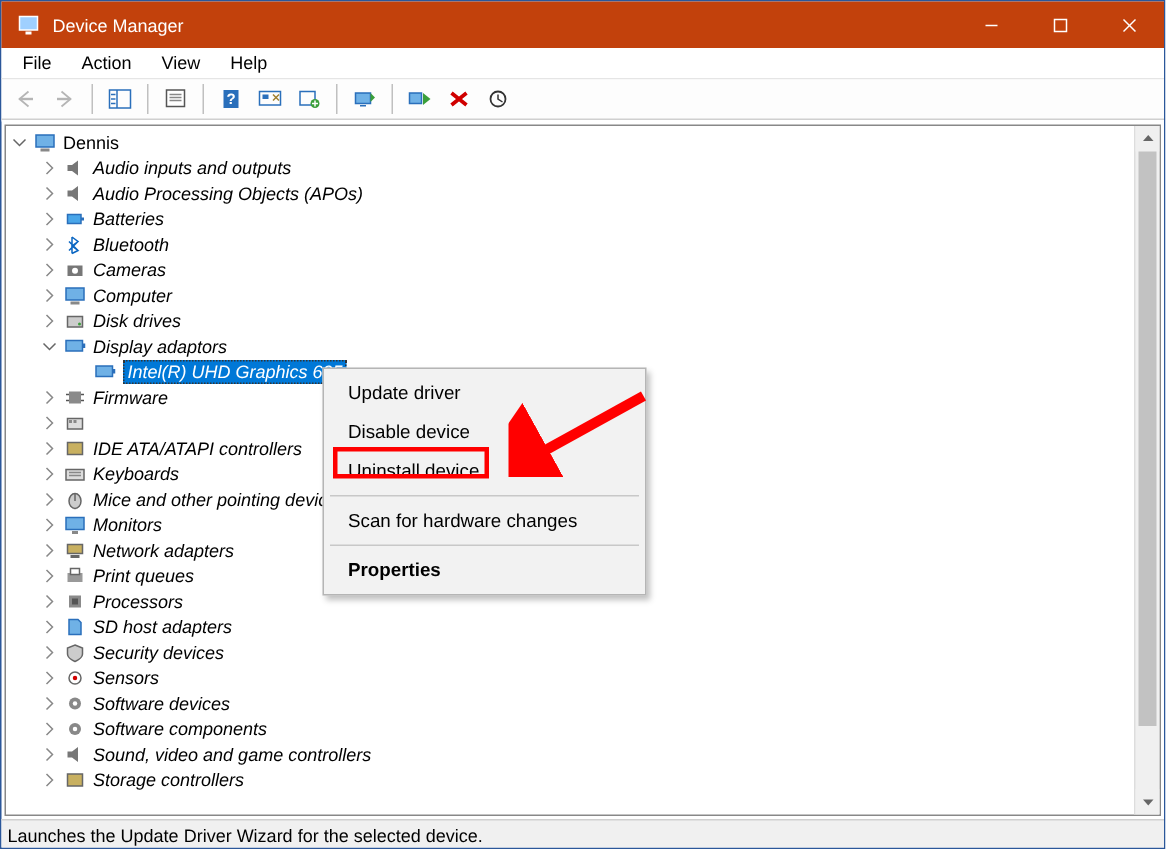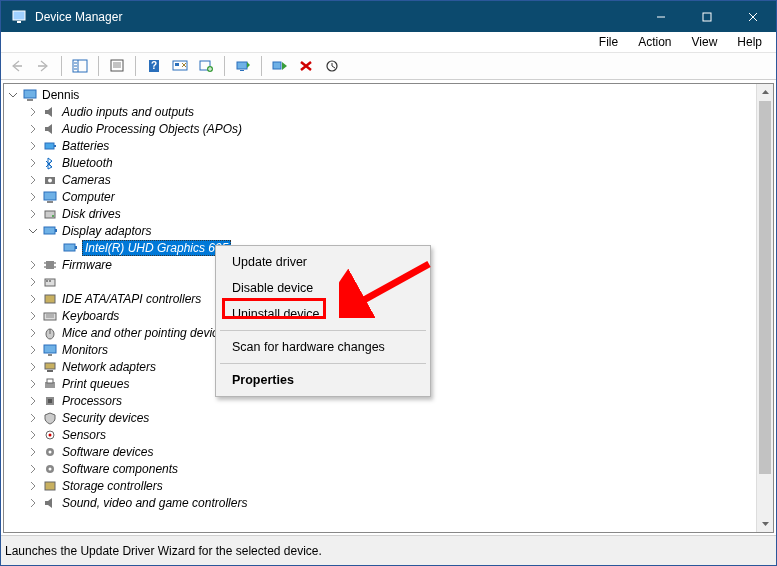--- a/index.html
+++ b/index.html
@@ -14,21 +14,21 @@
   }
   .window {
     width: 777px; height: 566px;
     border: 1px solid #2b579a;
     display: flex; flex-direction: column;
     position: relative;
     background: #fff;
   }
   .titlebar {
     height: 31px;
-    background: #0c4a6e;
+    background: #c2410c;
     color: #fff;
     display: flex; align-items: center;
     padding-left: 10px;
     font-size: 12px;
   }
   .titlebar .app-icon {
     width: 16px; height: 16px;
     margin-right: 8px;
     display: inline-flex; align-items: center; justify-content: center;
   }
@@ -41,21 +41,20 @@
     color: #fff; font-size: 14px;
   }
   .win-btn svg { stroke: #fff; }
   .menubar {
     height: 21px;
     display: flex; align-items: center;
     padding: 0 4px;
     font-size: 12px;
     border-bottom: 1px solid #e5e5e5;
     background: #fff;
-    justify-content: flex-end;
   }
   .menubar .menu-item {
     padding: 2px 10px;
   }
   .toolbar {
     height: 27px;
     display: flex; align-items: center;
     padding: 2px 4px;
     gap: 2px;
     border-bottom: 1px solid #d0d0d0;
@@ -124,26 +123,26 @@
     display: flex; align-items: center; justify-content: center;
     background: #f0f0f0;
   }
   .sb-track { flex: 1; position: relative; }
   .sb-thumb {
     position: absolute; left: 2px; right: 2px;
     top: 0; height: 90%;
     background: #c2c2c2;
   }
   .statusbar {
-    height: 30px;
+    height: 19px;
     border-top: 1px solid #d0d0d0;
     background: #f0f0f0;
     font-size: 12px;
     padding: 1px 4px;
-    display: flex; align-items: center;
+    display: flex; align-items: flex-end;
   }
   .context-menu {
     position: absolute;
     width: 216px;
     left: 214px; top: 244px;
     background: #f2f2f2;
     border: 1px solid #b5b5b5;
     box-shadow: 2px 3px 4px rgba(0,0,0,0.25);
     padding: 3px 2px;
     z-index: 50;
@@ -606,20 +605,35 @@
                 </li>
               <li class="node">
                   <div class="row">
                     <span class="toggle">
                       <svg width="10" height="10">
                         <path d="M3 1 L7 5 L3 9" fill="none" stroke="#888" stroke-width="1"></path>
                       </svg>
                     </span>
                     <span class="node-icon">
                       <svg width="14" height="14">
+                        <path d="M3 2 h6 l2 2 v8 h-8 z" fill="#6fb1e6" stroke="#2a6fbb"></path>
+                      </svg>
+                    </span>
+                    <span class="node-label">SD host adapters</span>
+                  </div>
+                </li>
+              <li class="node">
+                  <div class="row">
+                    <span class="toggle">
+                      <svg width="10" height="10">
+                        <path d="M3 1 L7 5 L3 9" fill="none" stroke="#888" stroke-width="1"></path>
+                      </svg>
+                    </span>
+                    <span class="node-icon">
+                      <svg width="14" height="14">
                         <path d="M7 2 l5 2 v4 c0 3 -5 5 -5 5 s-5 -2 -5 -5 v-4 z" fill="#ccc" stroke="#666"></path>
                       </svg>
                     </span>
                     <span class="node-label">Security devices</span>
                   </div>
                 </li>
               <li class="node">
                   <div class="row">
                     <span class="toggle">
                       <svg width="10" height="10">
@@ -669,39 +683,39 @@
                 </li>
               <li class="node">
                   <div class="row">
                     <span class="toggle">
                       <svg width="10" height="10">
                         <path d="M3 1 L7 5 L3 9" fill="none" stroke="#888" stroke-width="1"></path>
                       </svg>
                     </span>
                     <span class="node-icon">
                       <svg width="14" height="14">
+                        <path d="M2 5 h3 l4 -3 v10 l-4 -3 h-3 z" fill="#777"></path>
+                      </svg>
+                    </span>
+                    <span class="node-label">Sound, video and game controllers</span>
+                  </div>
+                </li>
+              <li class="node">
+                  <div class="row">
+                    <span class="toggle">
+                      <svg width="10" height="10">
+                        <path d="M3 1 L7 5 L3 9" fill="none" stroke="#888" stroke-width="1"></path>
+                      </svg>
+                    </span>
+                    <span class="node-icon">
+                      <svg width="14" height="14">
                         <rect x="2" y="3" width="10" height="8" fill="#c8b060" stroke="#666"></rect>
                       </svg>
                     </span>
                     <span class="node-label">Storage controllers</span>
-                  </div>
-                </li>
-              <li class="node">
-                  <div class="row">
-                    <span class="toggle">
-                      <svg width="10" height="10">
-                        <path d="M3 1 L7 5 L3 9" fill="none" stroke="#888" stroke-width="1"></path>
-                      </svg>
-                    </span>
-                    <span class="node-icon">
-                      <svg width="14" height="14">
-                        <path d="M2 5 h3 l4 -3 v10 l-4 -3 h-3 z" fill="#777"></path>
-                      </svg>
-                    </span>
-                    <span class="node-label">Sound, video and game controllers</span>
                   </div>
                 </li>
             </ul>
           </li>
         </ul>
       </div>
 
       <div class="scrollbar-v">
         <div class="sb-btn">
             <svg width="9" height="9">

